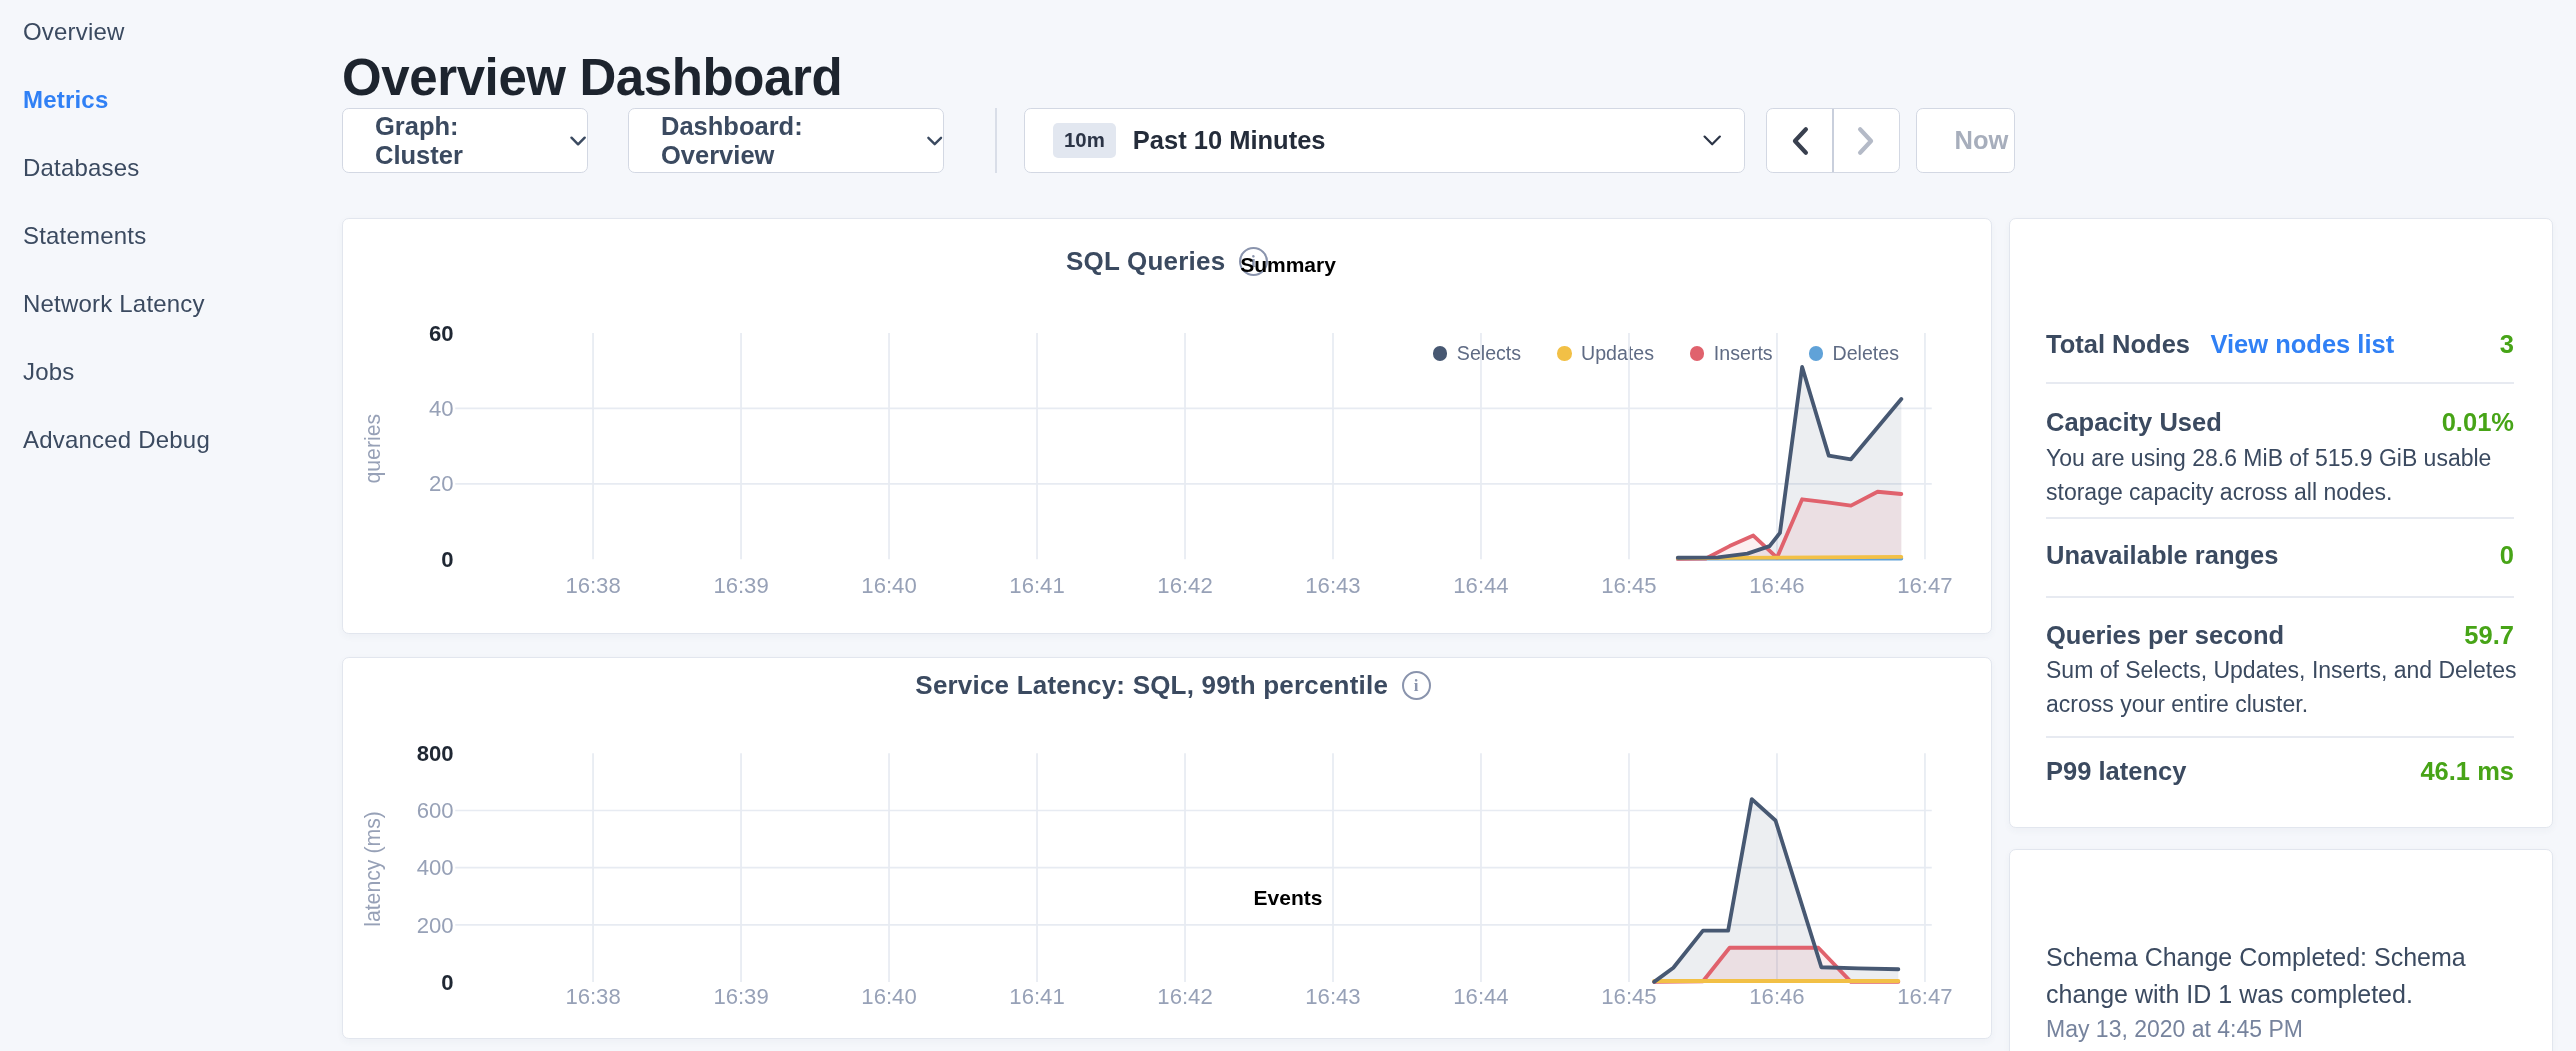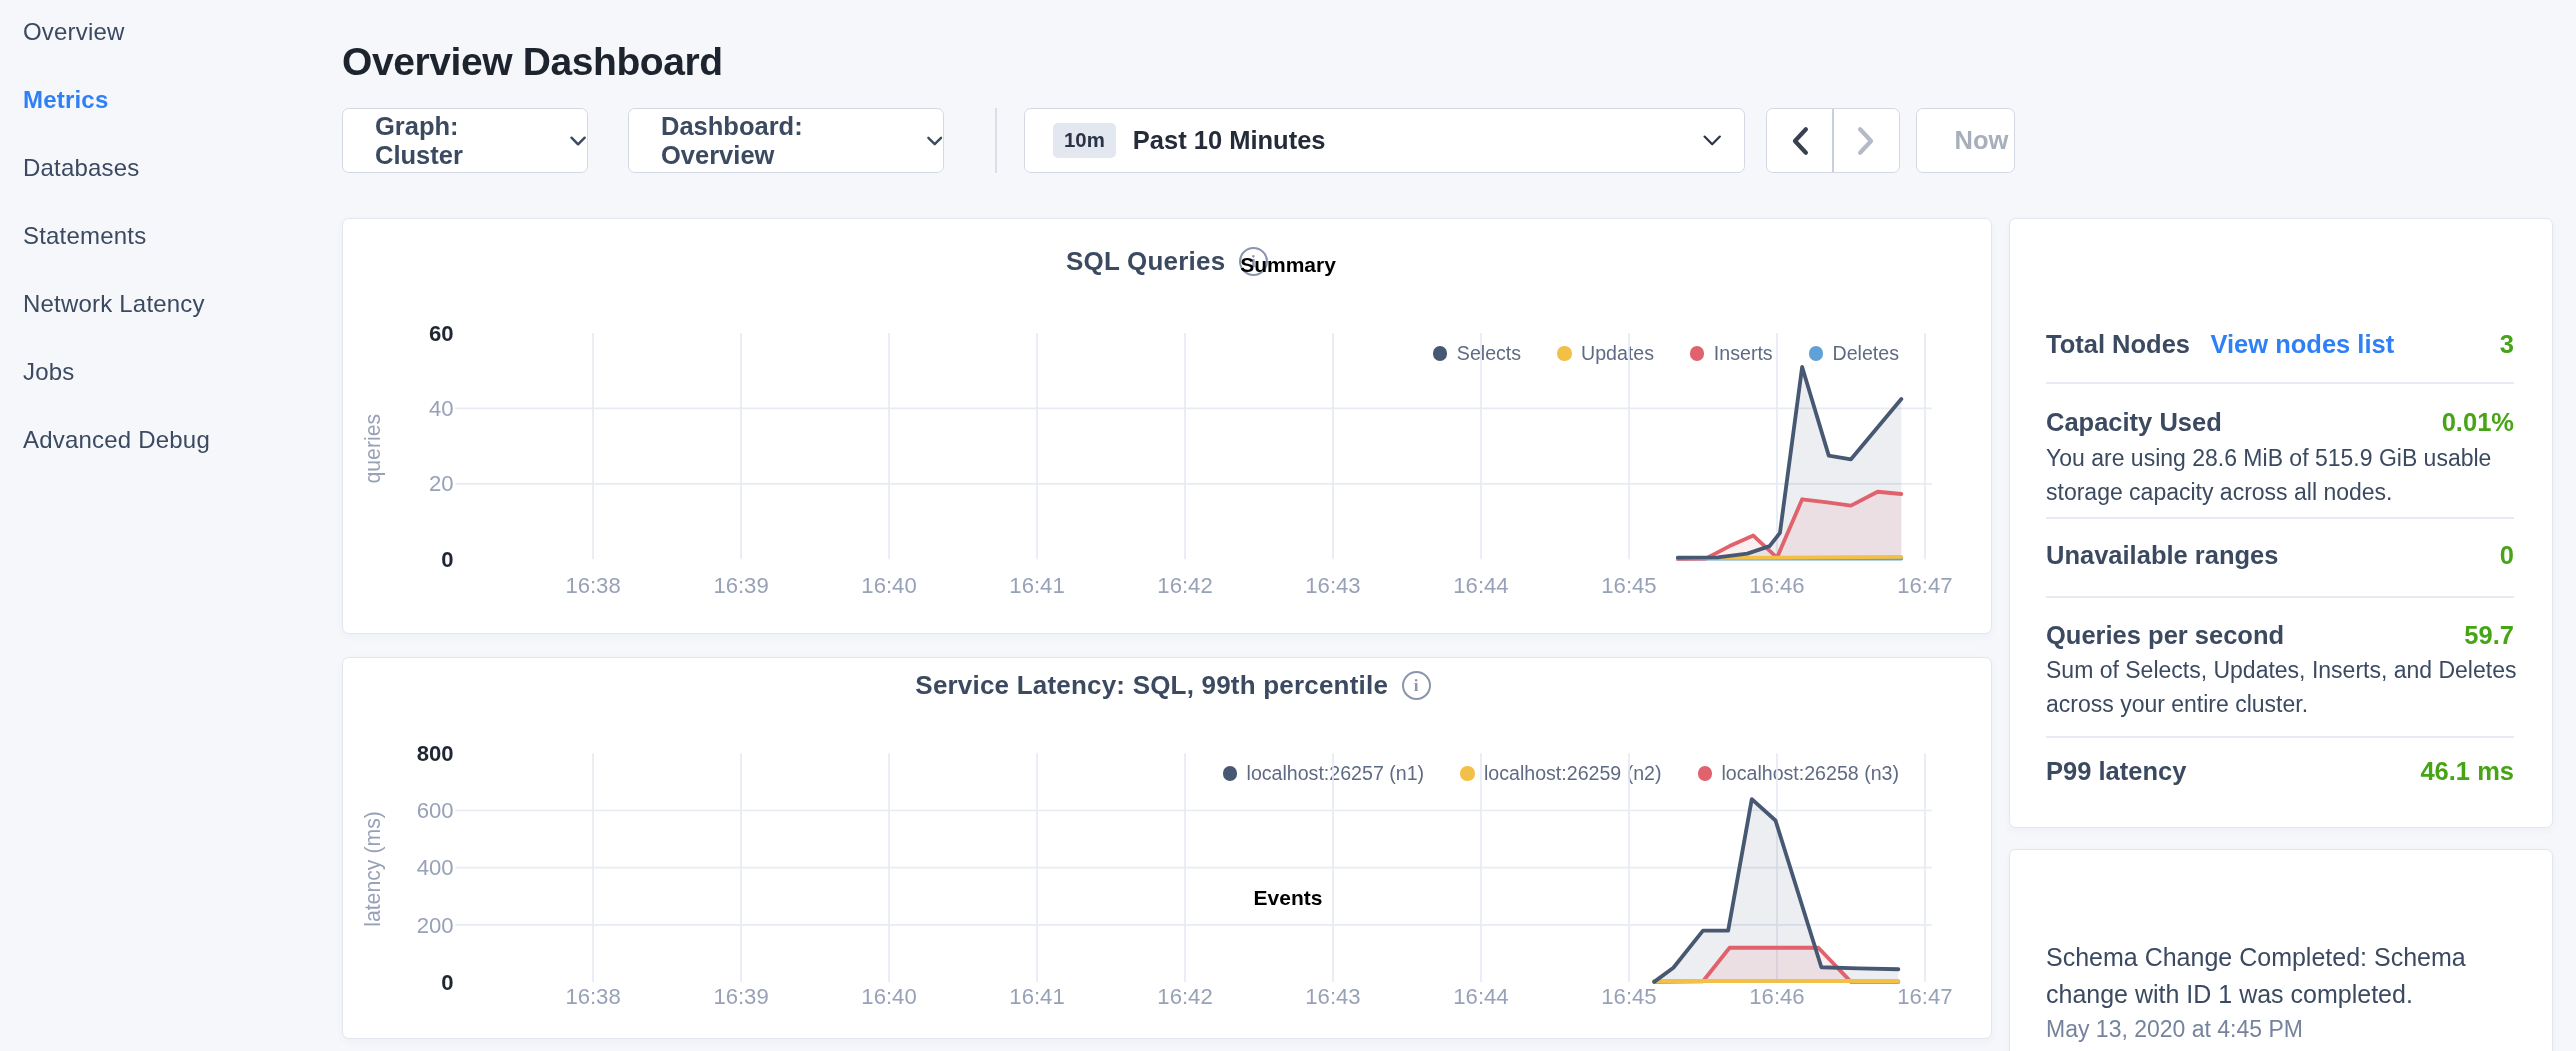--- a/index.html
+++ b/index.html
@@ -8,21 +8,21 @@
     background:#f5f7fb;
     font-family:"Liberation Sans", sans-serif;
     -webkit-font-smoothing:antialiased;
   }
   .abs{position:absolute;}
   
   #sidebar{left:23px;top:17px;width:306px;display:flex;flex-direction:column;gap:39px;}
   .nav-item{font-size:24px;line-height:29px;color:#3b4a60;cursor:pointer;letter-spacing:0.2px;}
   .nav-item.active{color:#3080f5;font-weight:700;}
   
-  #page-title{left:342px;top:13.6px;font-size:39px;font-weight:700;color:#1d242e;letter-spacing:-0.4px;}
+  #page-title{left:342px;top:13.6px;font-size:51px;font-weight:700;color:#1d242e;letter-spacing:-0.4px;}
   
   .ctl{background:#fff;border:1.7px solid #d3d8e3;border-radius:6.8px;box-sizing:border-box;
        display:flex;align-items:center;color:#3b4a60;font-weight:700;font-size:25.5px;padding-left:32px;}
   #graph-dd{left:342px;top:108px;width:246px;height:65px;justify-content:center;gap:20.4px;cursor:pointer;}
   #dash-dd{left:628px;top:108px;width:316px;height:65px;justify-content:center;gap:20.4px;cursor:pointer;}
   #tb-divider{left:995px;top:108px;width:1.7px;height:65px;background:#d9dee8;}
   #time-picker{left:1024px;top:108px;width:721px;height:65px;cursor:pointer;padding:0 22px;}
   #time-badge{background:#e2e7f0;border-radius:5.1px;padding:6px 11px;font-size:20.4px;font-weight:700;color:#2b3446;margin-left:6px;}
   #time-label{margin-left:17px;font-size:25.5px;font-weight:700;color:#242c3a;flex:1;}
   #arrow-group{left:1766px;top:108px;width:134px;height:65px;padding:0;}
@@ -180,34 +180,20 @@
       <polyline points="1569.4,398.7 1832.2,397.3" fill="none" stroke="#f2c046" stroke-width="4.5" stroke-linejoin="round" stroke-linecap="round"></polyline>
       <polyline points="1569.4,398.2 1616.4,397.8 1651.2,393.4 1677.3,384.5 1689.5,369.0 1715.6,173.9 1746.9,278.1 1773.0,282.5 1832.2,211.6" fill="none" stroke="#475872" stroke-width="4.5" stroke-linejoin="round" stroke-linecap="round"></polyline>
     </svg>
 </div>
 
 <div id="chart2" class="card">
   <div class="chart-title-row">
     <span class="chart-title">Service Latency: SQL, 99th percentile</span>
     <span class="info-icon">i</span>
   </div>
-  <div class="legend">
-      <span class="legend-item">
-        <span class="legend-dot" style="background: rgb(71, 88, 114);"></span>
-        <span class="legend-label">localhost:26257 (n1)</span>
-      </span>
-      <span class="legend-item">
-        <span class="legend-dot" style="background: rgb(242, 192, 70);"></span>
-        <span class="legend-label">localhost:26259 (n2)</span>
-      </span>
-      <span class="legend-item">
-        <span class="legend-dot" style="background: rgb(224, 98, 109);"></span>
-        <span class="legend-label">localhost:26258 (n3)</span>
-      </span>
-    </div>
   <svg class="plot-svg" width="1650" height="382" viewBox="0 0 1940 449">
       <line x1="294" y1="112" x2="294" y2="381" stroke="#e7ebf2" stroke-width="2"></line>
       <text x="294" y="407" text-anchor="middle" fill="#97a1b7" font-size="26" font-family="Liberation Sans, sans-serif">16:38</text>
       <line x1="468" y1="112" x2="468" y2="381" stroke="#e7ebf2" stroke-width="2"></line>
       <text x="468" y="407" text-anchor="middle" fill="#97a1b7" font-size="26" font-family="Liberation Sans, sans-serif">16:39</text>
       <line x1="642" y1="112" x2="642" y2="381" stroke="#e7ebf2" stroke-width="2"></line>
       <text x="642" y="407" text-anchor="middle" fill="#97a1b7" font-size="26" font-family="Liberation Sans, sans-serif">16:40</text>
       <line x1="816" y1="112" x2="816" y2="381" stroke="#e7ebf2" stroke-width="2"></line>
       <text x="816" y="407" text-anchor="middle" fill="#97a1b7" font-size="26" font-family="Liberation Sans, sans-serif">16:41</text>
       <line x1="990" y1="112" x2="990" y2="381" stroke="#e7ebf2" stroke-width="2"></line>

